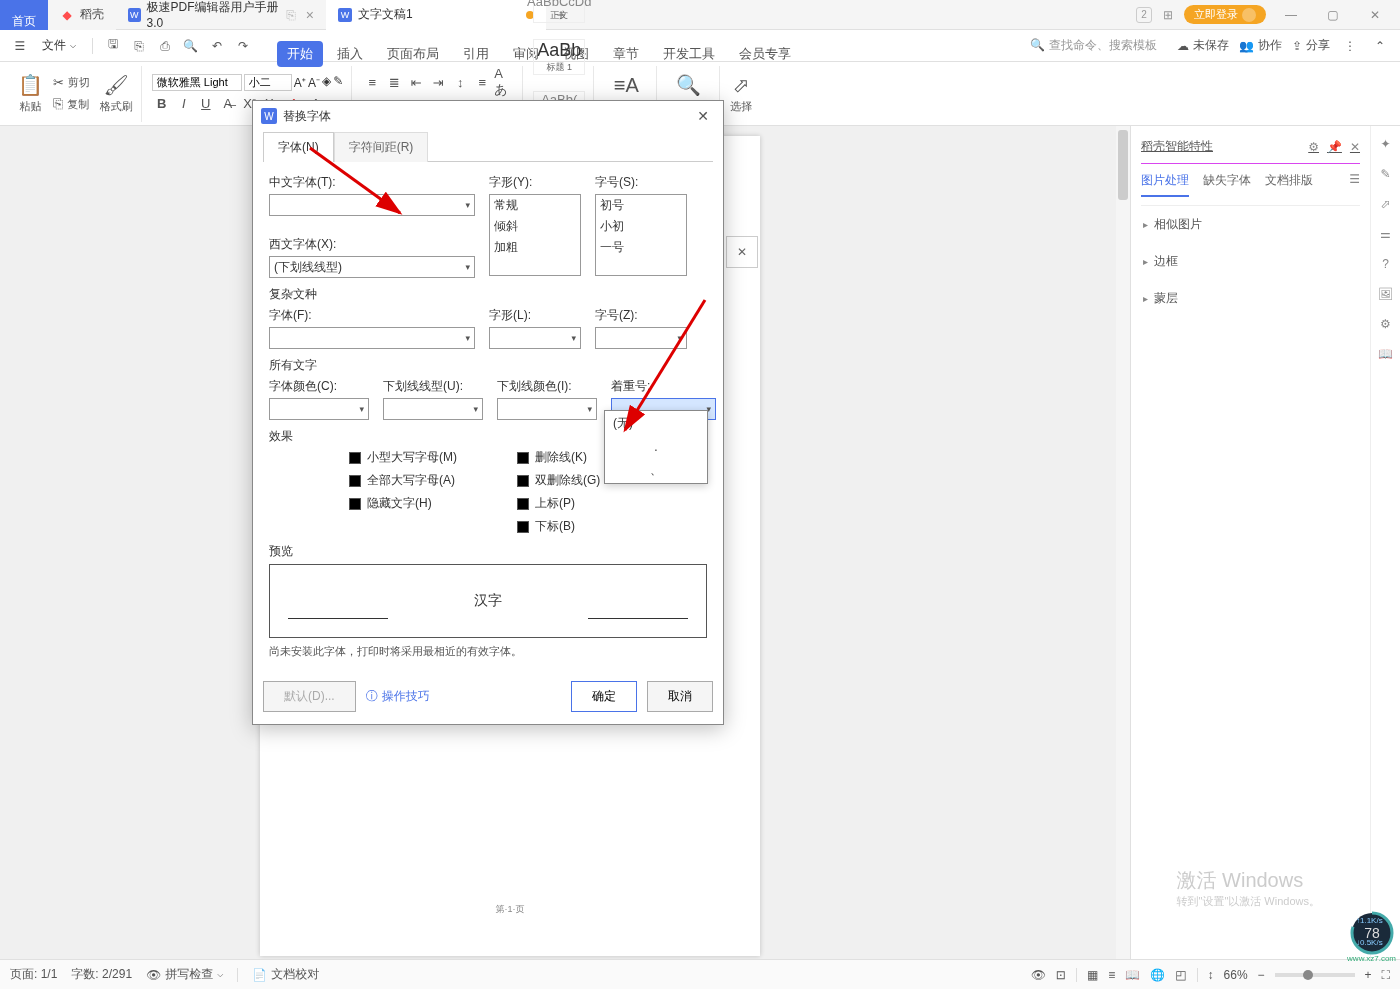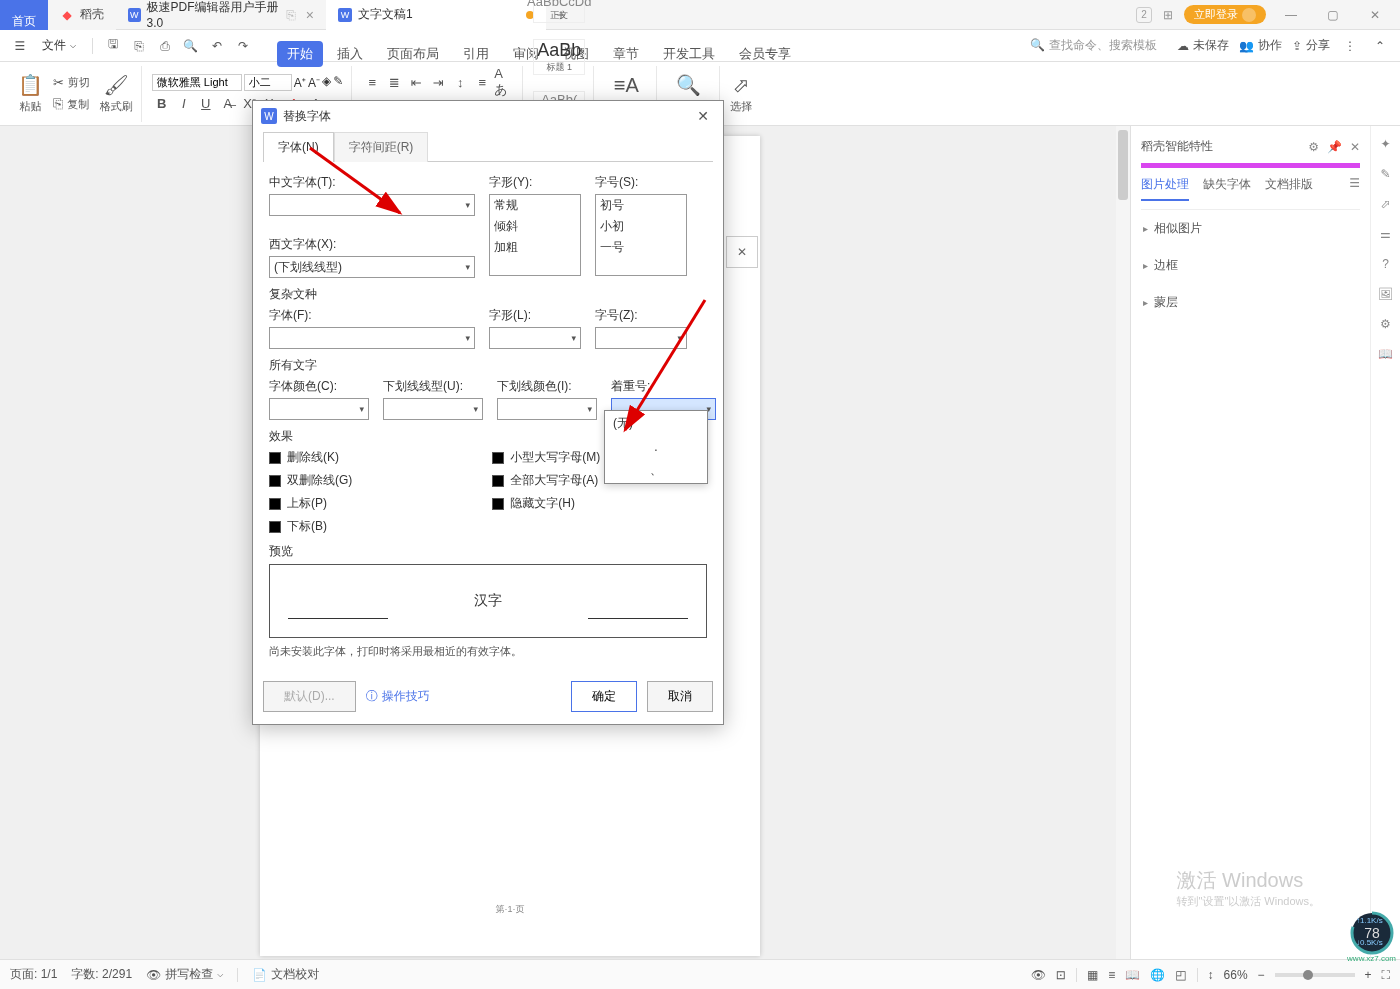--- a/index.html
+++ b/index.html
@@ -54,21 +54,21 @@
 
 .doc-area { position: absolute; top: 126px; left: 0; right: 270px; bottom: 30px; background: #f0f0f0; overflow: hidden; }
 .page { position: absolute; left: 260px; top: 10px; width: 500px; height: 820px; background: #fff; box-shadow: 0 0 5px rgba(0,0,0,0.2); }
 .page-footer { position: absolute; bottom: 40px; left: 50%; transform: translateX(-50%); font-size: 9px; color: #888; }
 .scroll-v { position: absolute; top: 126px; right: 270px; width: 14px; bottom: 30px; background: #f5f5f5; }
 .scroll-thumb { width: 10px; margin: 2px; background: #ccc; border-radius: 3px; }
 
 
 .right-pane { position: absolute; top: 126px; right: 0; width: 270px; bottom: 30px; background: #fff; border-left: 1px solid #e0e0e0; display: flex; }
 .right-content { flex: 1; padding: 8px 10px; }
-.right-title { display: flex; align-items: center; justify-content: space-between; padding: 4px 0 8px; border-bottom: 5px solid #d946ef; font-size: 12px; color: #555; }
+.right-title { display: flex; align-items: center; justify-content: space-between; padding: 4px 0 8px; border-bottom: 1px solid #d946ef; font-size: 12px; color: #555; text-decoration: underline; }
 .right-tabs { display: flex; gap: 14px; padding: 8px 0; border-bottom: 1px solid #eee; font-size: 12px; }
 .right-tab { color: #666; cursor: pointer; padding-bottom: 6px; }
 .right-tab.active { color: #4a73e8; border-bottom: 2px solid #4a73e8; }
 .tree-item { padding: 10px 2px; font-size: 12px; color: #555; display: flex; align-items: center; gap: 6px; cursor: pointer; }
 .tree-item::before { content: "▸"; font-size: 10px; color: #888; }
 .right-strip { width: 30px; border-left: 1px solid #eee; display: flex; flex-direction: column; align-items: center; gap: 14px; padding-top: 10px; }
 .strip-icon { width: 16px; height: 16px; color: #888; cursor: pointer; display: flex; align-items: center; justify-content: center; }
 
 
 .statusbar { position: absolute; bottom: 0; left: 0; right: 0; height: 30px; border-top: 1px solid #e0e0e0; background: #fafafa; display: flex; align-items: center; padding: 0 10px; font-size: 12px; color: #555; gap: 14px; }
@@ -461,50 +461,50 @@
       <div class="form-col">
         <span class="form-label">着重号:</span>
         <div class="combo w105 hl">
             <span></span>
             <span class="arr">▾</span>
           </div>
       </div>
     </div>
     <div class="section-title">效果</div>
     <div class="effects-grid">
+      <div class="eff-col" style="margin-left:80px">
+        <label class="eff-item">
+            <span class="eff-check"></span>
+            <span>小型大写字母(M)</span>
+          </label>
+        <label class="eff-item">
+            <span class="eff-check"></span>
+            <span>全部大写字母(A)</span>
+          </label>
+        <label class="eff-item">
+            <span class="eff-check"></span>
+            <span>隐藏文字(H)</span>
+          </label>
+      </div>
       <div class="eff-col">
         <label class="eff-item">
             <span class="eff-check"></span>
             <span>删除线(K)</span>
           </label>
         <label class="eff-item">
             <span class="eff-check"></span>
             <span>双删除线(G)</span>
           </label>
         <label class="eff-item">
             <span class="eff-check"></span>
             <span>上标(P)</span>
           </label>
         <label class="eff-item">
             <span class="eff-check"></span>
             <span>下标(B)</span>
-          </label>
-      </div>
-      <div class="eff-col" style="margin-left:80px">
-        <label class="eff-item">
-            <span class="eff-check"></span>
-            <span>小型大写字母(M)</span>
-          </label>
-        <label class="eff-item">
-            <span class="eff-check"></span>
-            <span>全部大写字母(A)</span>
-          </label>
-        <label class="eff-item">
-            <span class="eff-check"></span>
-            <span>隐藏文字(H)</span>
           </label>
       </div>
     </div>
     <div class="section-title">预览</div>
     <div class="preview-box">
       <span class="preview-line l1"></span>
       <span>汉字</span>
       <span class="preview-line l2"></span>
     </div>
     <div class="note">尚未安装此字体，打印时将采用最相近的有效字体。</div>

